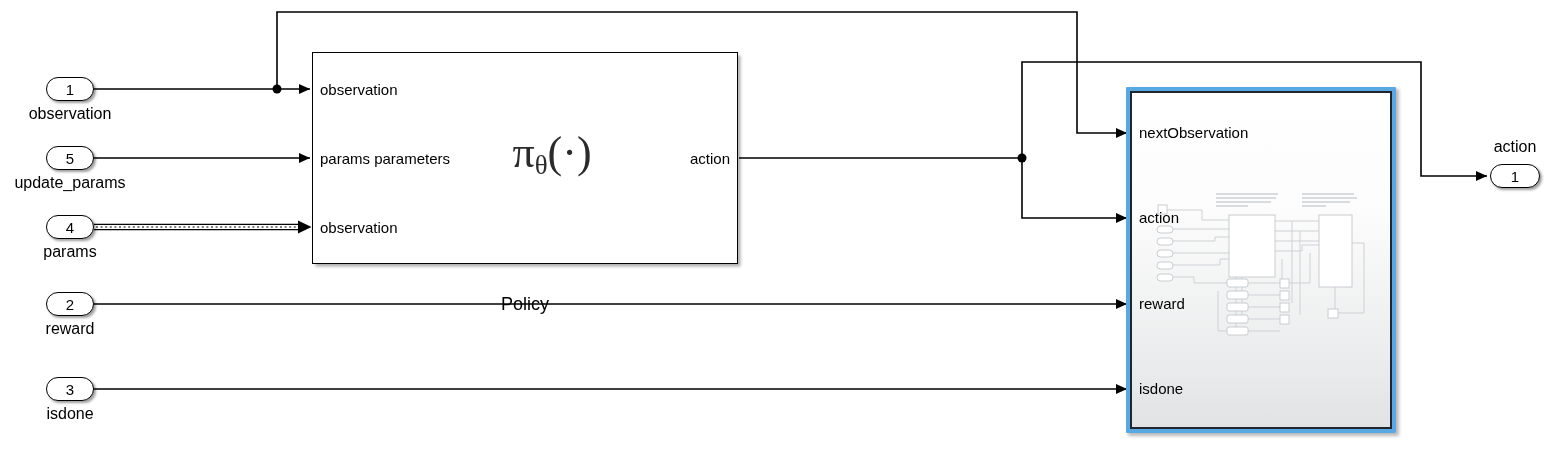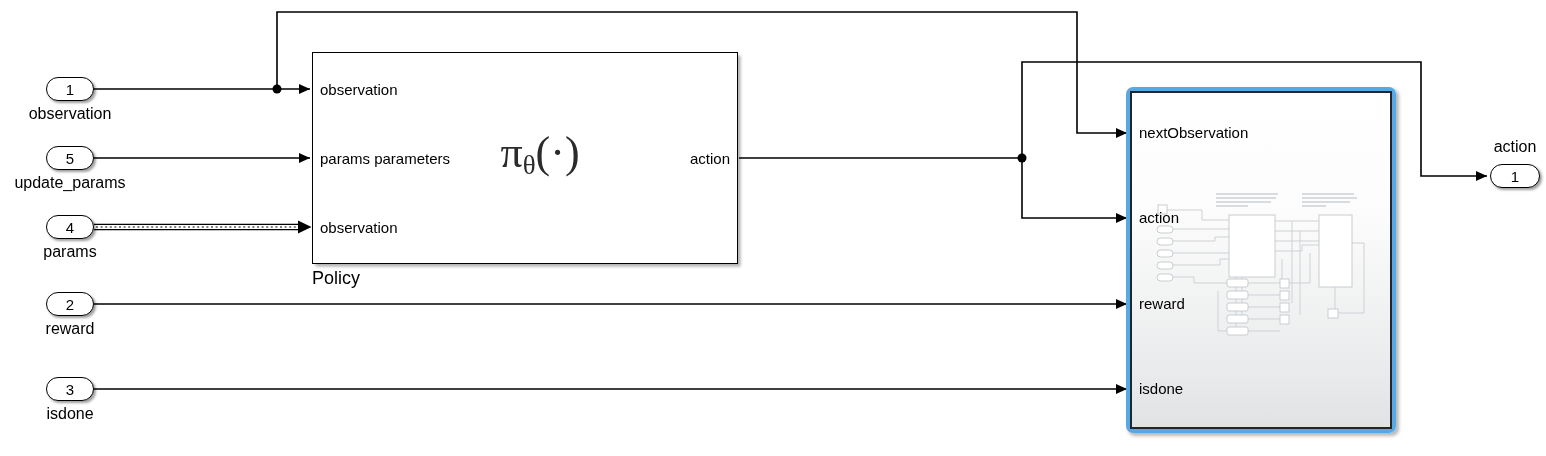--- a/index.html
+++ b/index.html
@@ -35,27 +35,27 @@
   }
   .policy .in { left: 7px; }
   .policy .out { right: 7px; }
   .symbol {
     position: absolute; left: 0; top: 126px; width: 456px; text-align: center;
     font-family: "Liberation Serif", serif; font-size: 44px; color: #2b2b2b;
     line-height: 1;
   }
   .symbol sub { font-size: 27px; line-height: 0; vertical-align: -7px; }
   .caption {
-    position: absolute; text-align: left; font-size: 18px; white-space: nowrap;
+    position: absolute; text-align: center; font-size: 18px; white-space: nowrap; margin-top: 26px;
   }
 
   
   .ew-wrap {
     position: absolute; left: 1126px; top: 87px; width: 270px; height: 346px;
-    border: 4px solid #58a8e4; border-radius: 7px;
+    border: 4px solid #58a8e4; border-radius: 1px;
     box-shadow: 2.5px 2.5px 3.5px rgba(0,0,0,0.28);
   }
   .ew-inner {
     position: relative; width: 100%; height: 100%;
     border: 2px solid #20262c;
     background: linear-gradient(to bottom, #ffffff 0%, #fcfcfc 35%, #eaebec 82%, #e1e2e3 100%);
   }
   .ew-inner .in { left: 7px; }
   .preview { position: absolute; left: 0; top: 0; }
 </style>
@@ -117,21 +117,21 @@
       <span>3</span>
     </div>
   <div class="plabel" style="left:-30px; top:405px">isdone</div>
 
   <div class="policy">
     <div class="blk-port in" style="top:28px">observation</div>
     <div class="blk-port in" style="top:97px">params parameters</div>
     <div class="blk-port in" style="top:166px">observation</div>
     <div class="blk-port out" style="top:97px">action</div>
   </div>
-  <div class="symbol" style="left:312px; top:131px"><span>π</span><sub>θ</sub><span>(·)</span></div>
+  <div class="symbol" style="left:324px; top:131px"><span>π</span><sub>θ</sub><span>(·)</span></div>
   <div class="caption" style="left:312px; top:268px; width:426px">Policy</div>
 
   <div class="ew-wrap">
     <div class="ew-inner">
 
       <svg class="preview" width="258" height="334" viewBox="0 0 258 334" xmlns="http://www.w3.org/2000/svg">
 
         <g stroke="#b6bcc0" stroke-width="1">
           <path d="M84 101 h62 M84 105 h60 M84 109 h55 M84 113 h32"></path>
           <path d="M170 101 h52 M170 105 h55 M170 109 h48 M170 113 h24"></path>

